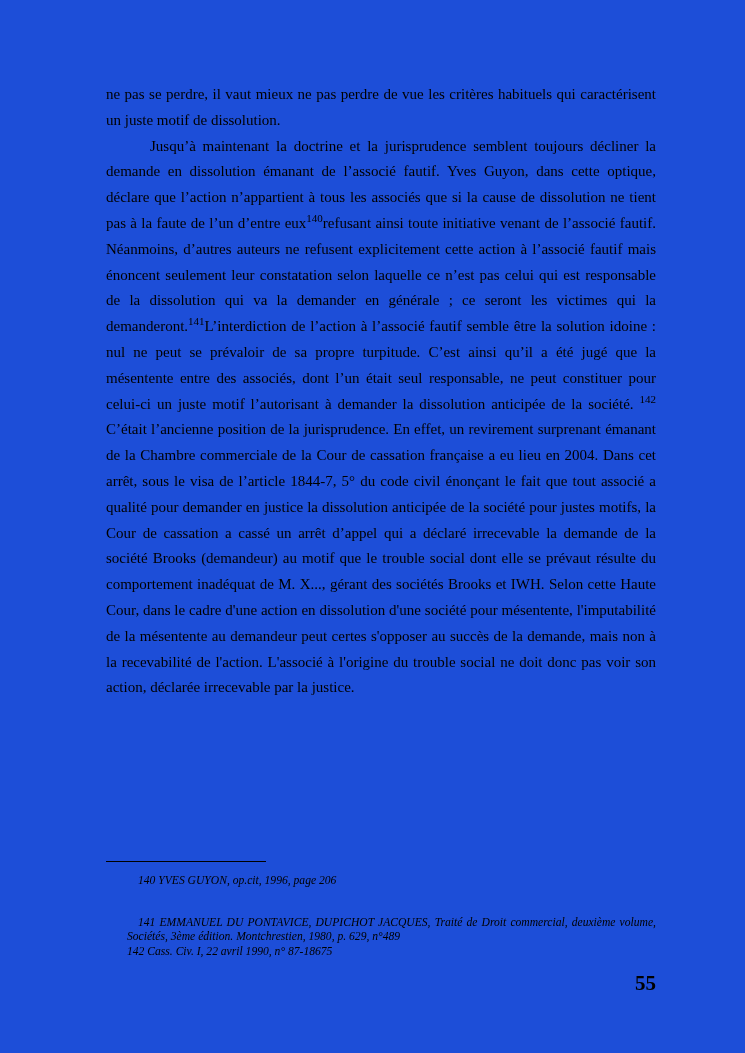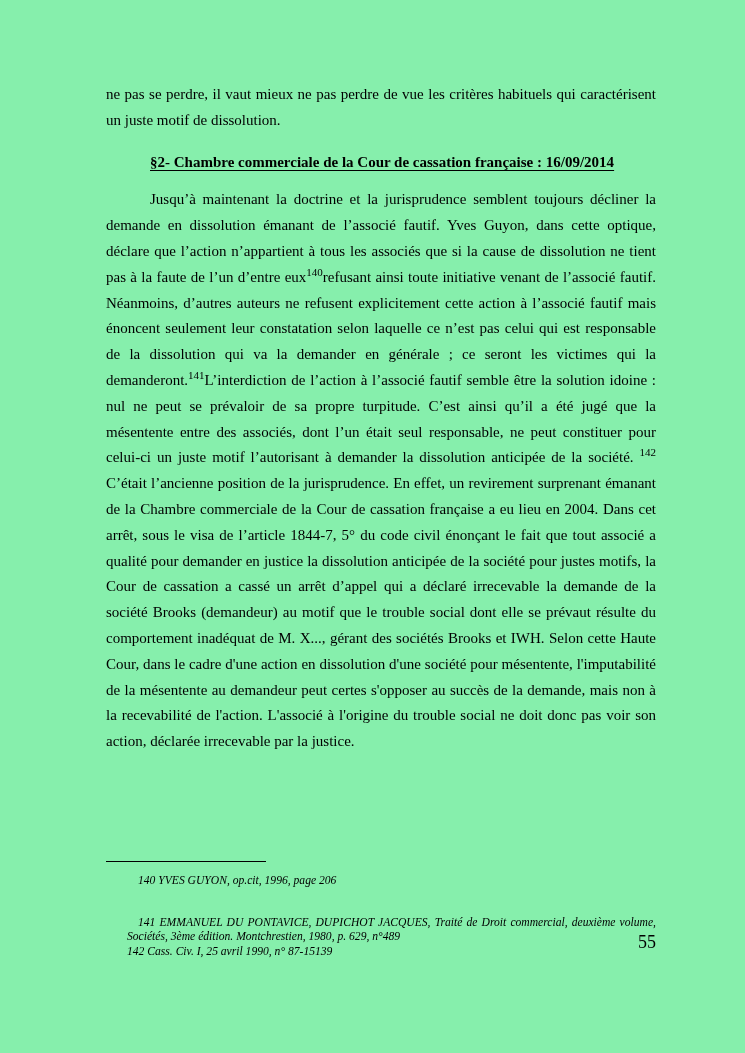--- a/index.html
+++ b/index.html
@@ -4,21 +4,21 @@
 <style>
   html, body {
     margin: 0;
     padding: 0;
     background: #ffffff;
   }
   .page {
     position: relative;
     width: 745px;
     height: 1053px;
-    background: #86efac;
+    background: #1d4ed8;
     color: #000000;
     font-family: "Liberation Serif", "DejaVu Serif", serif;
     overflow: hidden;
   }
   .content {
     position: absolute;
     left: 106px;
     top: 82px;
     width: 550px;
   }
@@ -78,47 +78,44 @@
   .fn-141 {
     margin-top: 28px;
     padding-left: 21px;
     text-indent: 11px;
   }
   .fn-142 {
     padding-left: 21px;
   }
   .page-number {
     position: absolute;
-    top: 932px;
+    top: 971px;
     right: 89px;
-    font-size: 18px;
-    font-weight: normal;
+    font-size: 21px;
+    font-weight: bold;
     font-family: "Liberation Serif", "DejaVu Serif", serif;
     color: #000000;
   }
 </style>
 </head>
 <body>
 
 <div class="page">
 
   <div class="content">
 
     <p class="para intro-para">ne pas se perdre, il vaut mieux ne pas perdre de vue les critères habituels qui caractérisent un juste motif de dissolution.</p>
 
-    <h2 class="heading">
-      <span class="heading-text">§2- Chambre commerciale de la Cour de cassation française : 16/09/2014</span>
-    </h2>
 
     <p class="para body-para"><span>Jusqu’à maintenant la doctrine et la jurisprudence semblent toujours décliner la demande en dissolution émanant de l’associé fautif.  Yves Guyon, dans cette optique, déclare que l’action n’appartient à tous les associés que si la cause de dissolution ne tient pas à la faute de l’un d’entre eux</span><sup>140</sup><span>refusant ainsi toute initiative venant de l’associé fautif. Néanmoins, d’autres auteurs ne refusent explicitement cette action à l’associé fautif mais énoncent seulement leur constatation selon laquelle ce n’est pas celui qui est responsable de la dissolution qui va la demander en générale ; ce seront les victimes qui la demanderont.</span><sup>141</sup><span>L’interdiction de l’action à l’associé fautif semble être la solution idoine : </span><span class="italic">nul ne peut se prévaloir de sa propre turpitude</span><span>. C’est ainsi qu’il a été jugé que la mésentente entre des associés, dont l’un était seul responsable, ne peut constituer pour celui-ci un juste motif l’autorisant à demander la dissolution anticipée de la société. </span><sup>142</sup><span> C’était l’ancienne position de la jurisprudence. En effet, un revirement surprenant émanant de la Chambre commerciale de la Cour de cassation française a eu lieu en 2004. Dans cet arrêt, sous le visa de l’article 1844-7, 5° du code civil énonçant le fait que tout associé a qualité pour demander en justice la dissolution anticipée de la société pour justes motifs, la Cour de cassation a cassé un arrêt d’appel qui a déclaré irrecevable la demande de la société Brooks (demandeur) au motif que le trouble social dont elle se prévaut résulte du comportement inadéquat de M. X..., gérant des sociétés Brooks et IWH. Selon cette Haute Cour, dans le cadre d'une action en dissolution d'une société pour mésentente, l'imputabilité de la mésentente au demandeur peut certes s'opposer au succès de la demande, mais non à la recevabilité de l'action. L'associé à l'origine du trouble social ne doit donc pas voir son action, déclarée irrecevable par la justice.</span></p>
 
   </div>
 
   <div class="footnote-area">
     <div class="footnote-rule"></div>
     <p class="footnote fn-140">140 YVES GUYON, op.cit, 1996, page 206</p>
     <p class="footnote fn-141">141 EMMANUEL DU PONTAVICE, DUPICHOT JACQUES, Traité de Droit commercial, deuxième volume, Sociétés, 3ème édition. Montchrestien, 1980, p. 629, n°489</p>
-    <p class="footnote fn-142">142 Cass. Civ. I, 25 avril 1990, n° 87-15139</p>
+    <p class="footnote fn-142">142 Cass. Civ. I, 22 avril 1990, n° 87-18675</p>
   </div>
 
   <div class="page-number">55</div>
 
 </div>
 
 </body></html>

